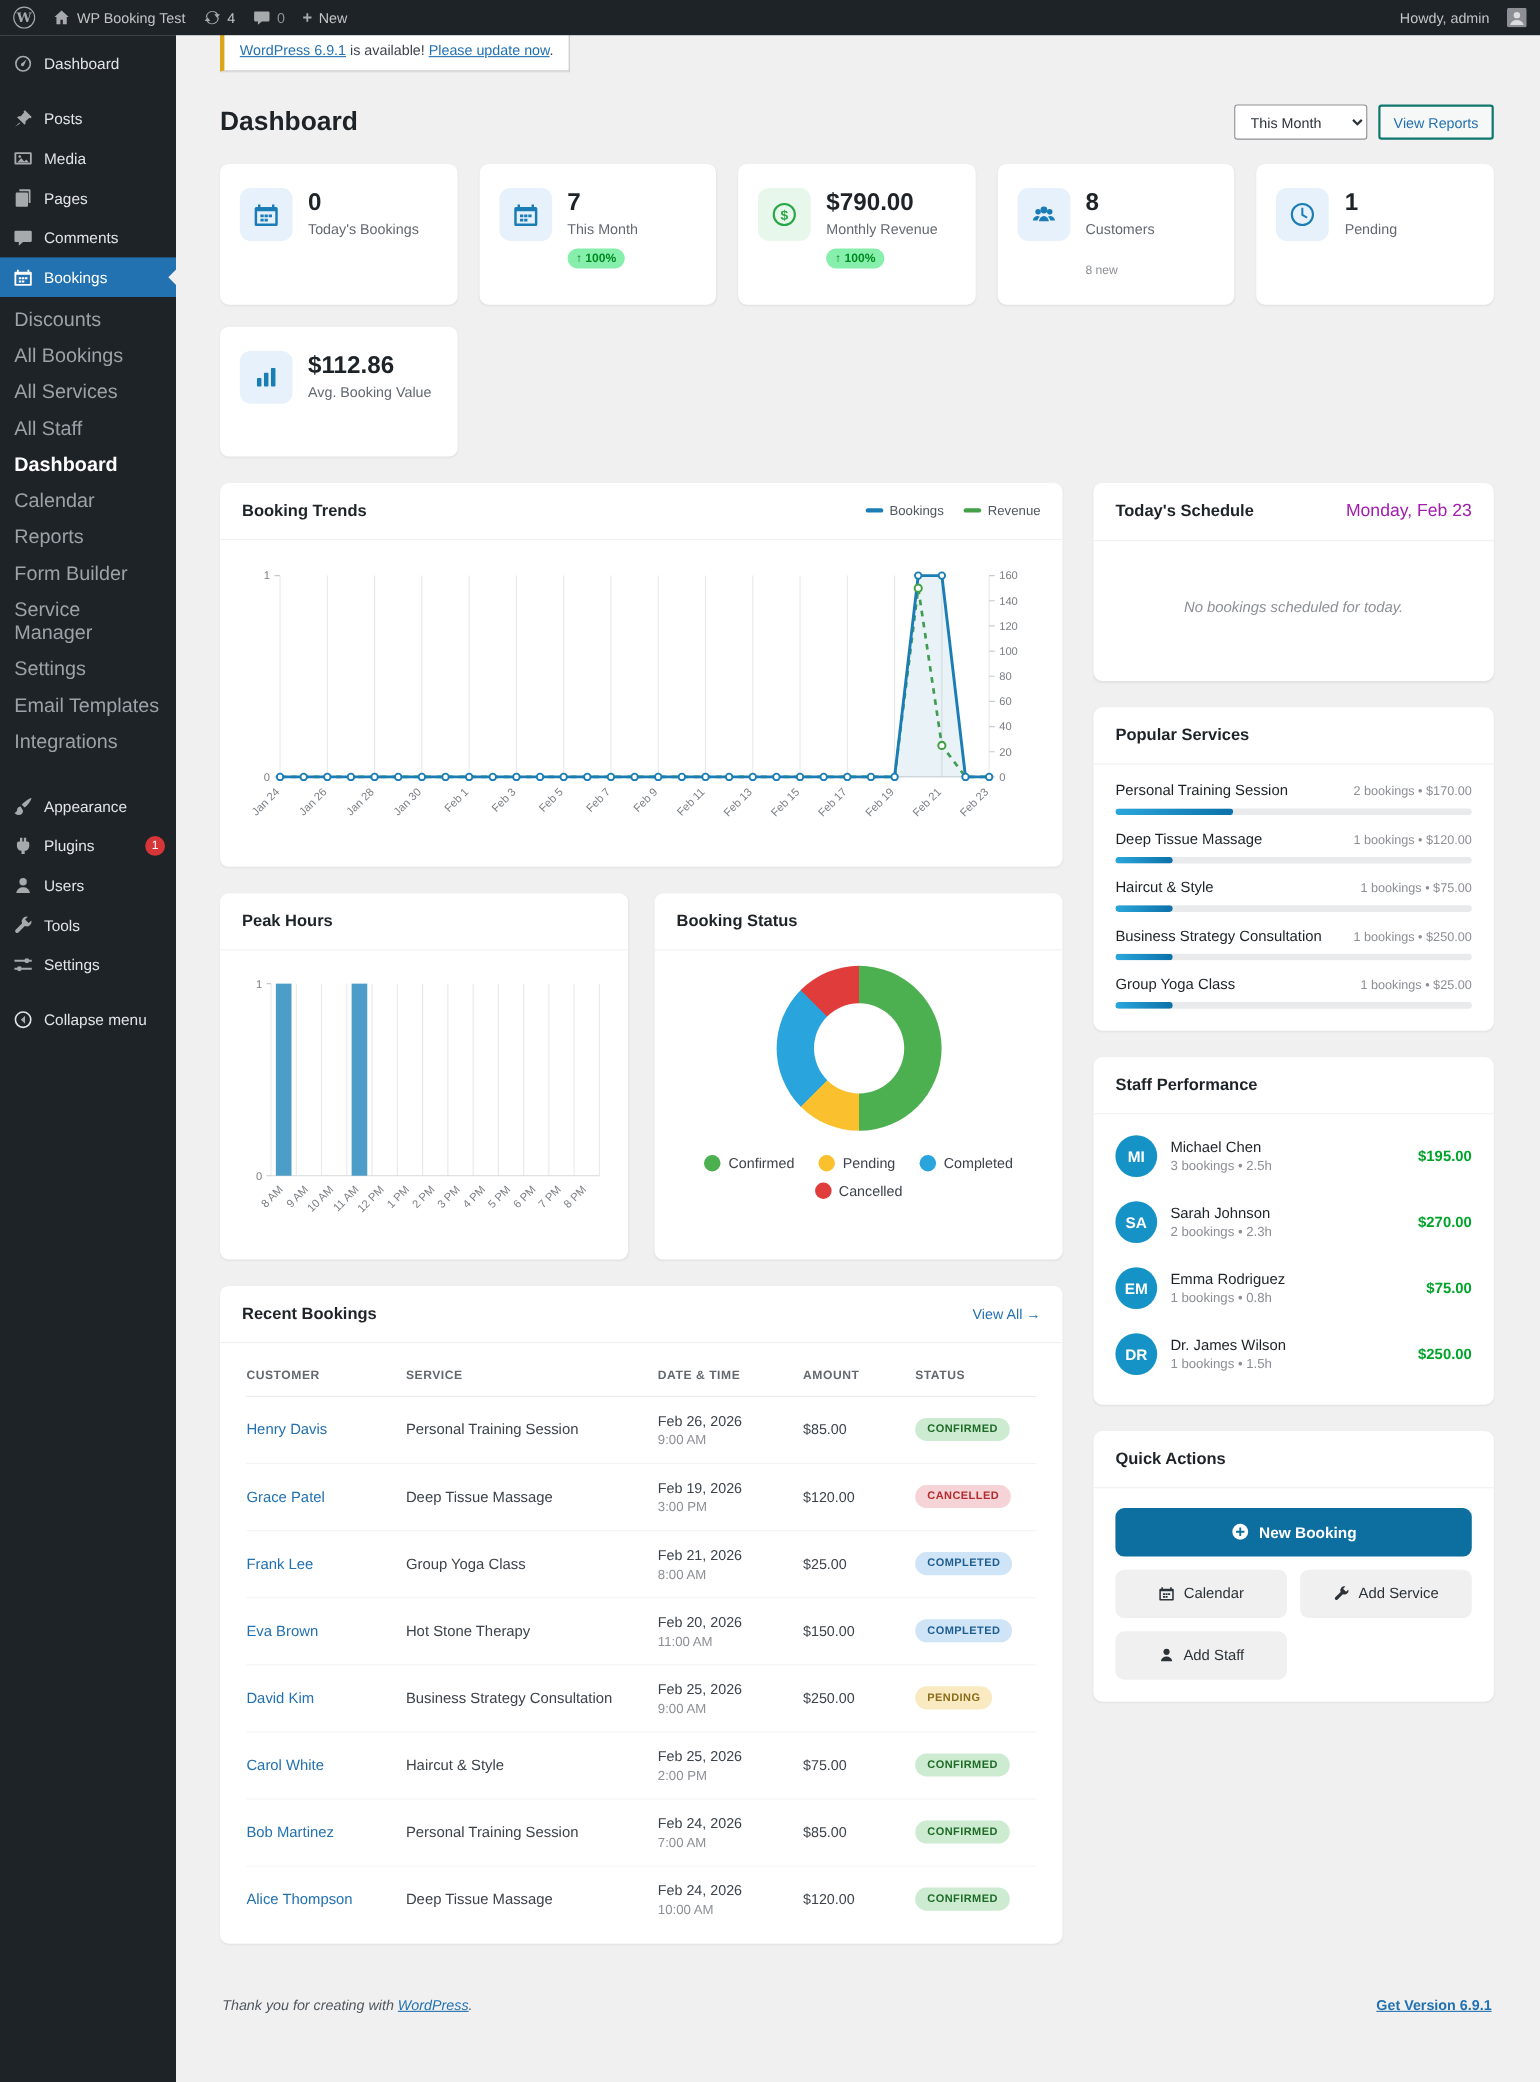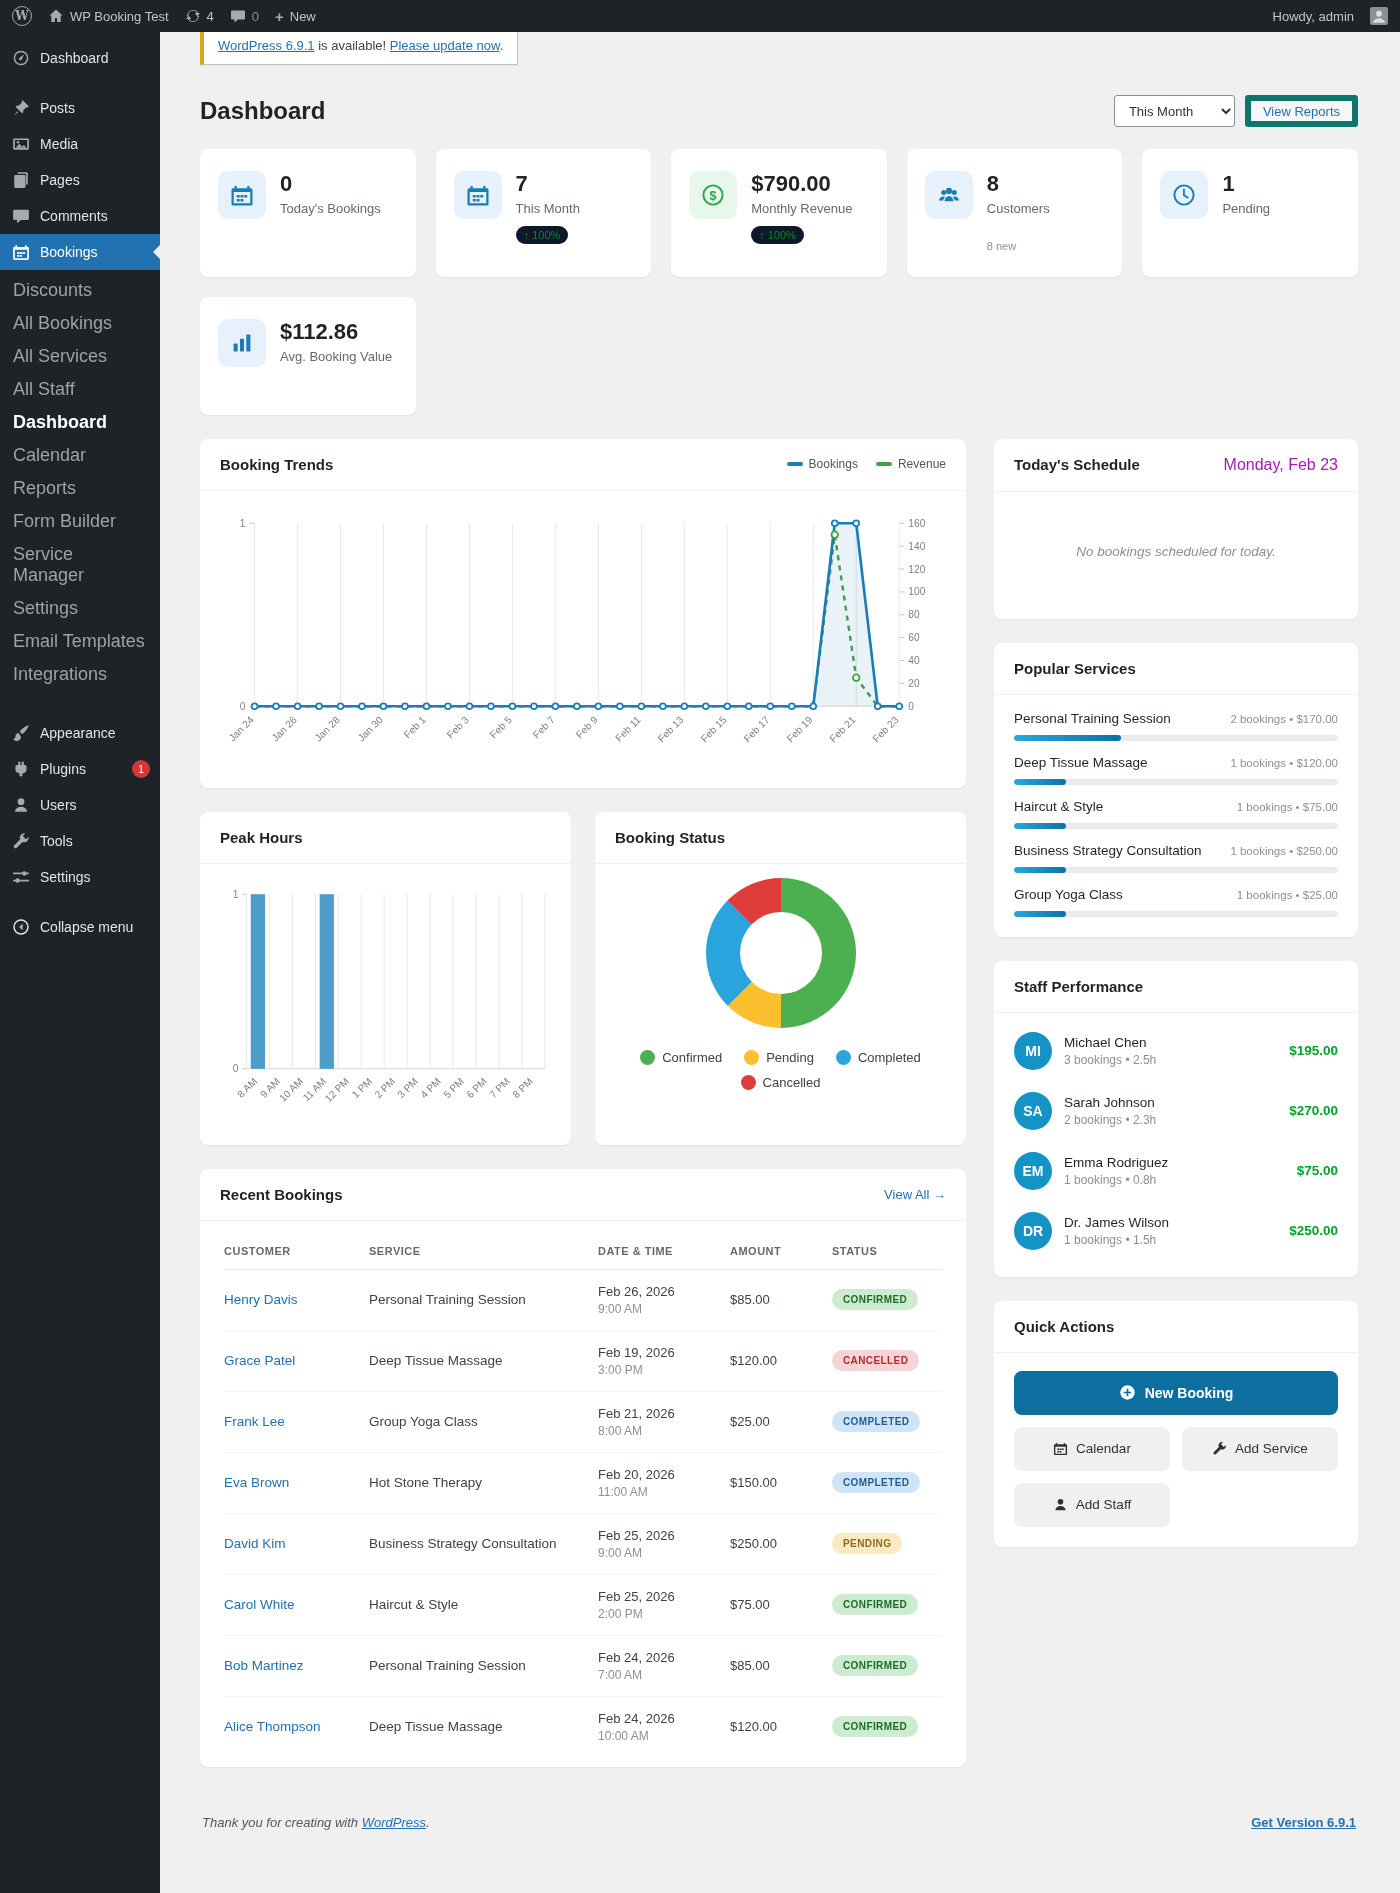--- a/index.html
+++ b/index.html
@@ -33,32 +33,32 @@
   
   #content { margin-left:160px; padding:26px 42px 30px 40px; }
 
   .notice { display:inline-block; background:#fff; border:1px solid #c3c4c7; border-left:4px solid #dba617; box-shadow:0 1px 1px rgba(0,0,0,.04); padding:11px 14px; font-size:13px; color:#3c434a; }
   .notice a { color:#2271b1; }
 
   .page-head { display:flex; align-items:center; justify-content:space-between; margin:30px 0 22px; }
   .page-head h1 { font-size:24px; font-weight:600; color:#1d2327; }
   .head-controls { display:flex; gap:10px; align-items:center; }
   .period-select { height:32px; border:1px solid #8c8f94; border-radius:3px; background:#fff; font-size:13px; color:#2c3338; padding:0 24px 0 10px; font-family:inherit; }
-  .btn-secondary-wp { height:32px; border:6px solid #0f766e; border-radius:3px; background:#f6f7f7; color:#2271b1; font-size:13px; padding:0 12px; cursor:pointer; font-family:inherit; }
+  .btn-secondary-wp { height:32px; border:2px solid #0f766e; border-radius:3px; background:#f6f7f7; color:#2271b1; font-size:13px; padding:0 12px; cursor:pointer; font-family:inherit; }
 
   
   .stats-grid { display:grid; grid-template-columns:repeat(5,1fr); gap:20px 20px; margin-bottom:24px; }
   .stat-card { background:#fff; border-radius:8px; box-shadow:0 1px 2px rgba(0,0,0,.06); padding:22px 18px; display:flex; gap:14px; align-items:flex-start; min-height:118px; }
   .stat-icon { width:48px; height:48px; border-radius:10px; display:flex; align-items:center; justify-content:center; flex:0 0 48px; }
   .stat-icon svg { width:24px; height:24px; }
   .tint-blue { background:#e7f1fb; color:#1a7db5; } .tint-blue svg { fill:#1a7db5; }
   .tint-green { background:#e8f7ec; color:#28a745; } .tint-green svg { fill:#28a745; }
   .stat-value { font-size:22px; font-weight:bold; color:#1d2327; line-height:1.15; }
   .stat-label { font-size:13px; color:#646970; margin-top:4px; line-height:1.35; }
-  .stat-badge { display:inline-block; margin-top:8px; font-size:11px; font-weight:normal; color:#008a20; background:#0f172a; border-radius:10px; padding:3px 8px; }
+  .stat-badge { display:inline-block; margin-top:8px; font-size:11px; font-weight:bold; color:#008a20; background:#86efac; border-radius:10px; padding:3px 8px; }
   .stat-badge.muted { background:transparent; color:#8c8f94; font-weight:normal; padding:3px 0;margin-top:19px; }
 
   
   .columns { display:grid; grid-template-columns:1fr 364px; gap:24px 28px; align-items:start; }
   .col-stack { display:flex; flex-direction:column; gap:24px; }
   .card { background:#fff; border-radius:8px; box-shadow:0 1px 2px rgba(0,0,0,.06); }
   .card-head { display:flex; align-items:center; justify-content:space-between; padding:17px 20px; border-bottom:1px solid #f0f0f1; }
   .card-title { font-size:15px; font-weight:bold; color:#1d2327; }
   .card-head-right { font-size:16px; color:#a21caf; }
   .card-body { padding:16px 20px; }

